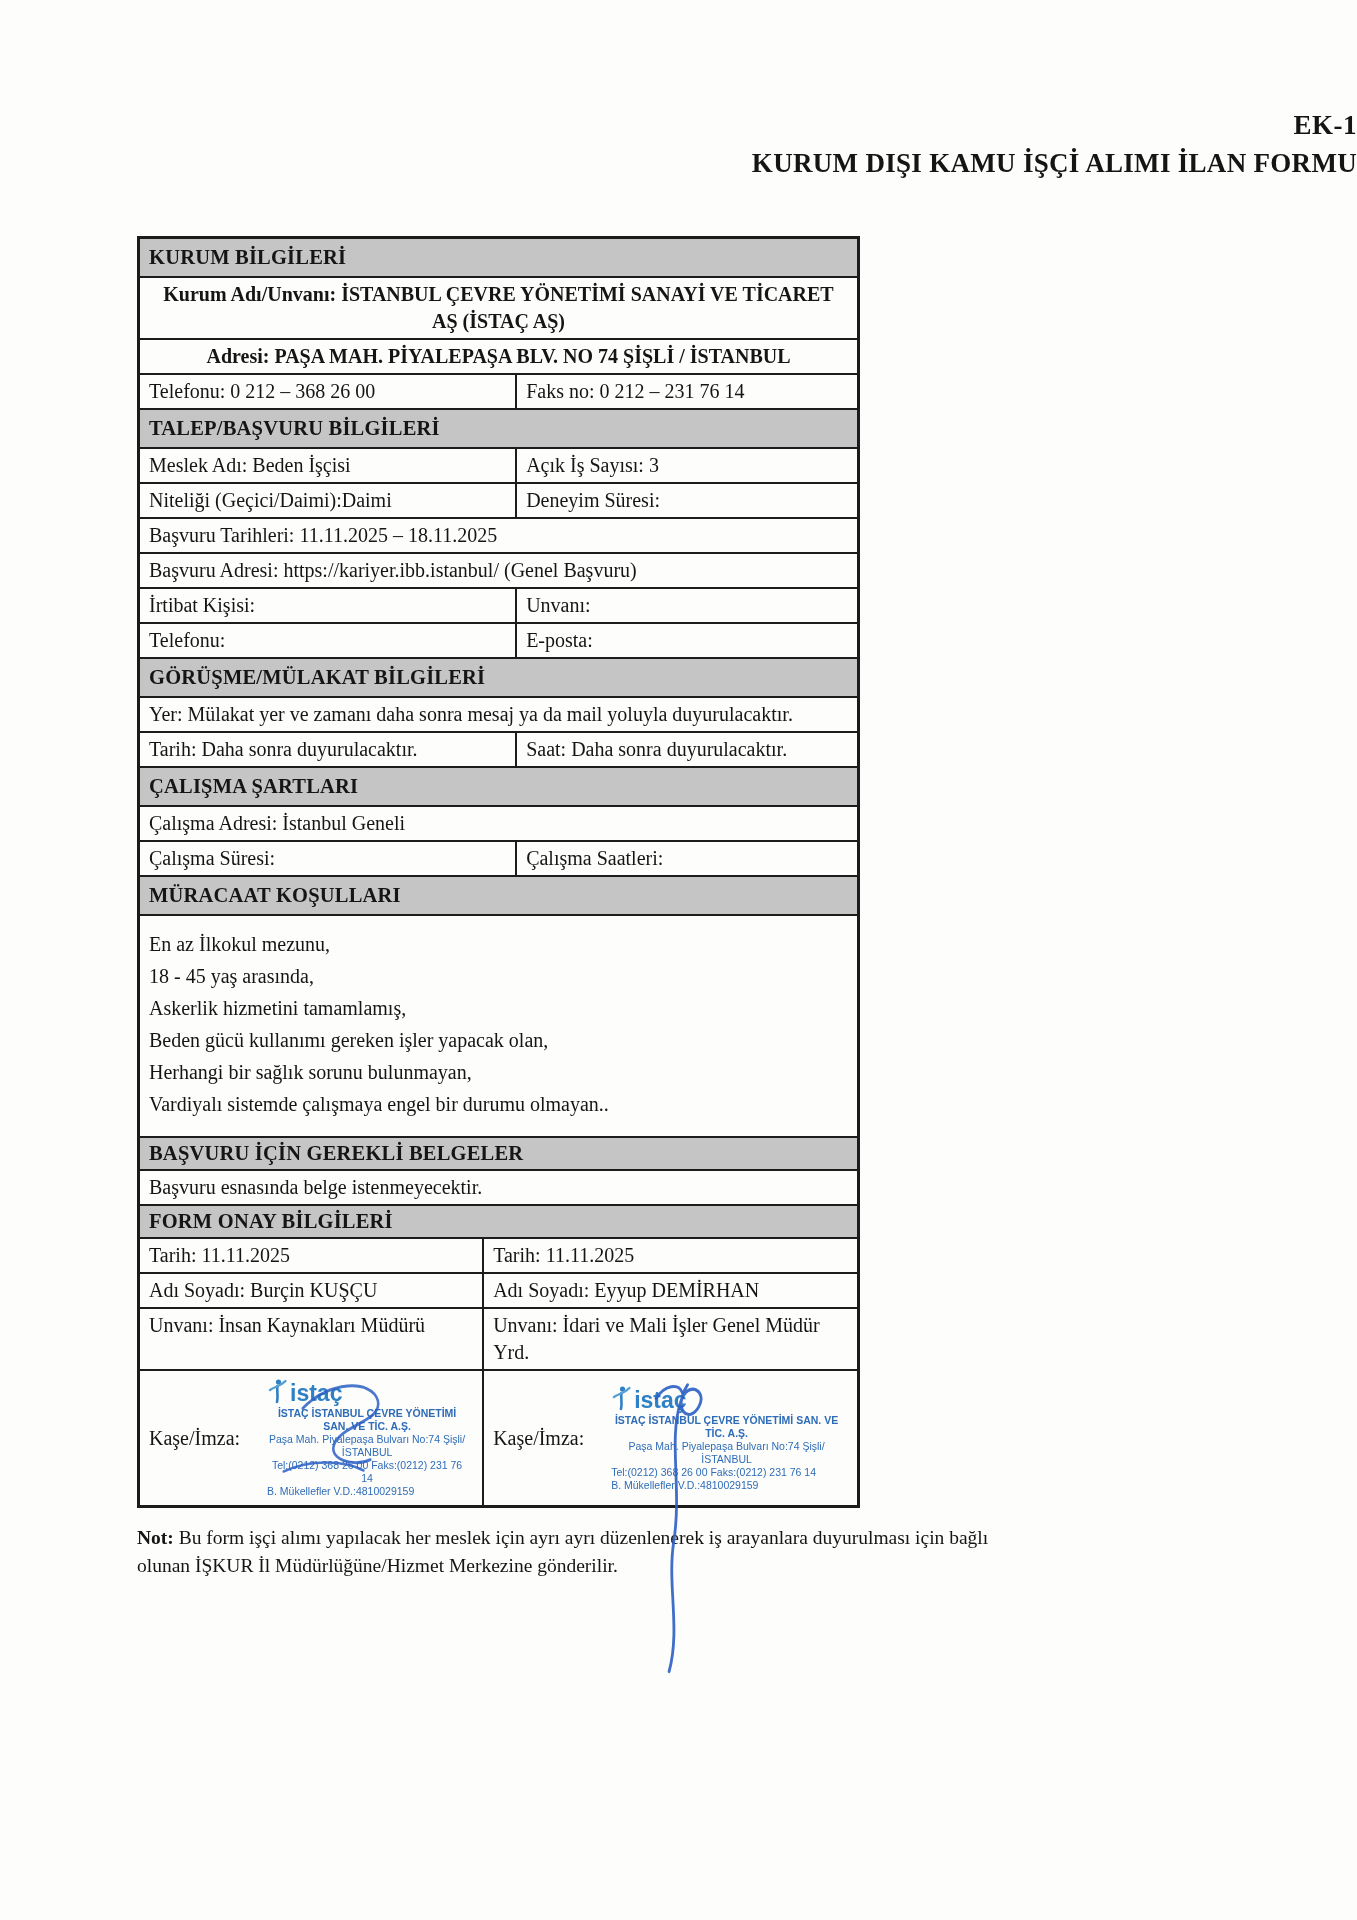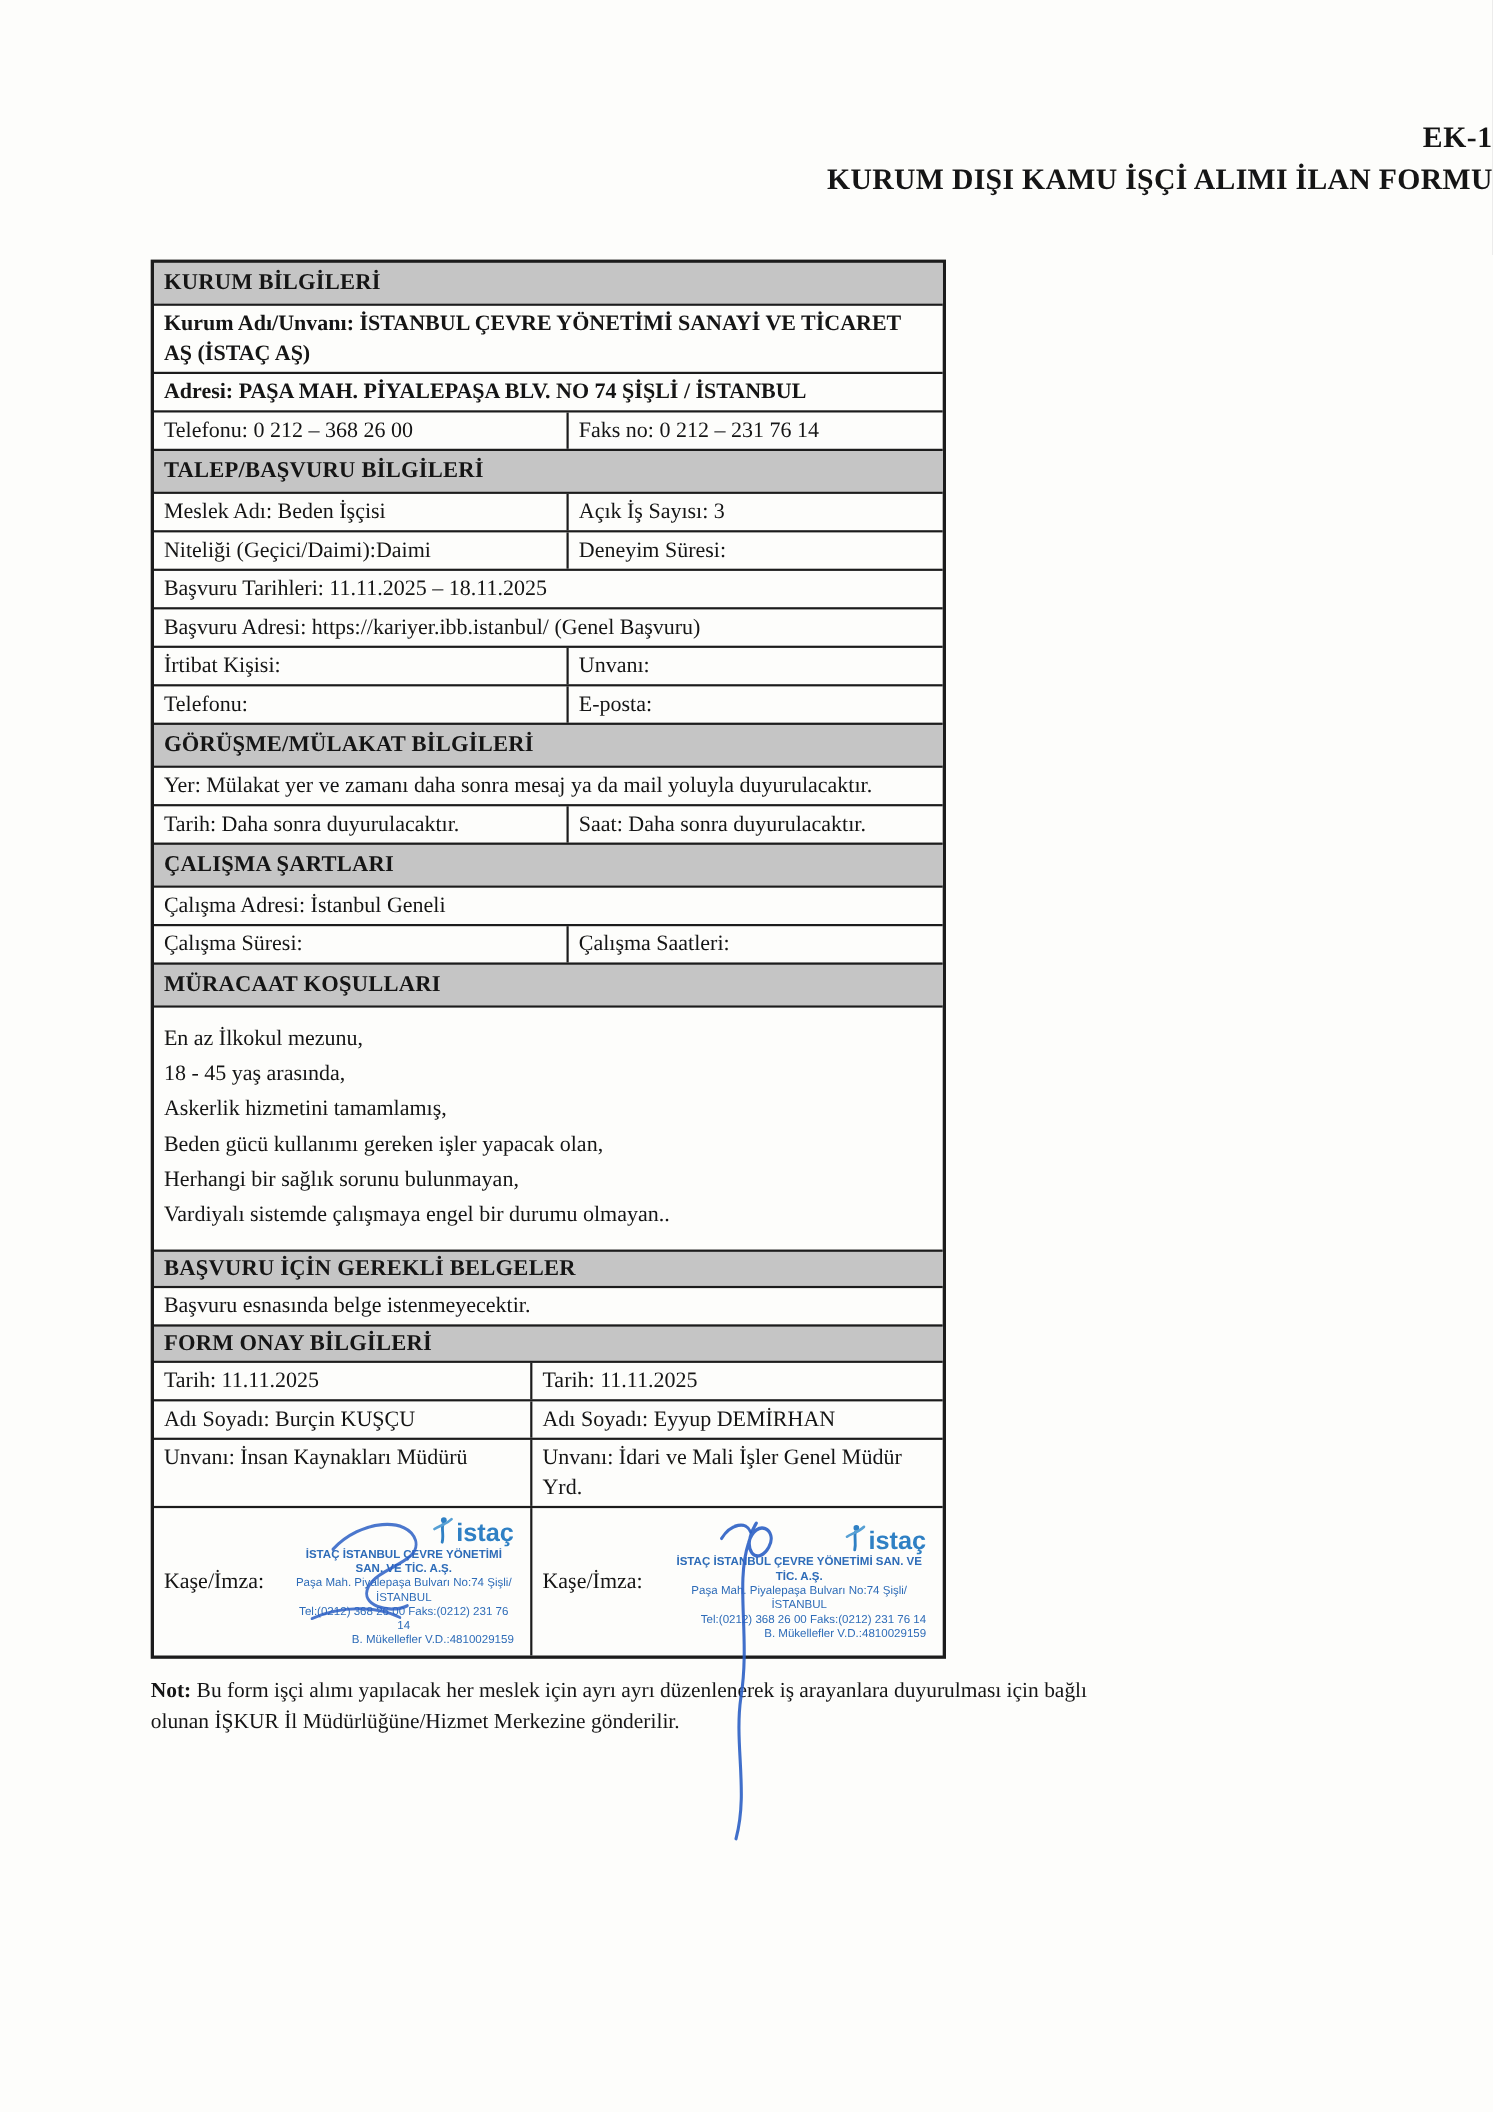--- a/index.html
+++ b/index.html
@@ -19,31 +19,31 @@
   .sec {
     background:#c5c5c5; font-weight:bold; font-size:20.5px;
     padding:7px 9px; border-top:2px solid #1c1c1c; letter-spacing:.2px;
   }
   .sec.compact { padding:4px 9px; }
   .row { border-top:2px solid #1c1c1c; display:flex; align-items:stretch; }
   .cell { padding:3px 9px; font-size:20px; line-height:27px; min-height:33px; flex:1; }
   .row.two .cell.l { border-right:2px solid #1c1c1c; }
   .split-a > .cell.l { flex:0 0 52.6%; }
   .split-b > .cell.l { flex:0 0 48%; }
-  .bold { font-weight:bold; }
+  .bold { font-weight:bold;text-align:center; }
   .url { color:inherit; cursor:pointer; }
 
   .block .cell { padding:12px 9px 16px; }
   .block .line { font-size:20px; line-height:32px; }
 
   .kase-row { min-height:136px; }
   .kase-cell { display:flex; align-items:center; position:relative; overflow:visible; }
   .kase-label { font-size:20px; flex:0 0 118px; }
   .stamp {
-    flex:1; display:flex; flex-direction:column; align-items:flex-end;
+    flex:1; display:flex; flex-direction:column; align-items:flex-start;
     color:#2e6cb8; font-family:"Liberation Sans", sans-serif; text-align:center;
     padding-right:6px;
   }
   .stamp-logo { display:flex; align-items:flex-end; gap:3px; margin-bottom:3px; }
   .logo-text { font-size:23px; font-weight:bold; color:#2f80c4; line-height:22px; }
   .st1 { font-size:10.5px; font-weight:bold; line-height:13px; }
   .st2 { font-size:10.5px; line-height:13px; }
 
   .sig { position:absolute; left:0; top:0; width:100%; height:100%; overflow:visible; pointer-events:none; z-index:4; }
 

